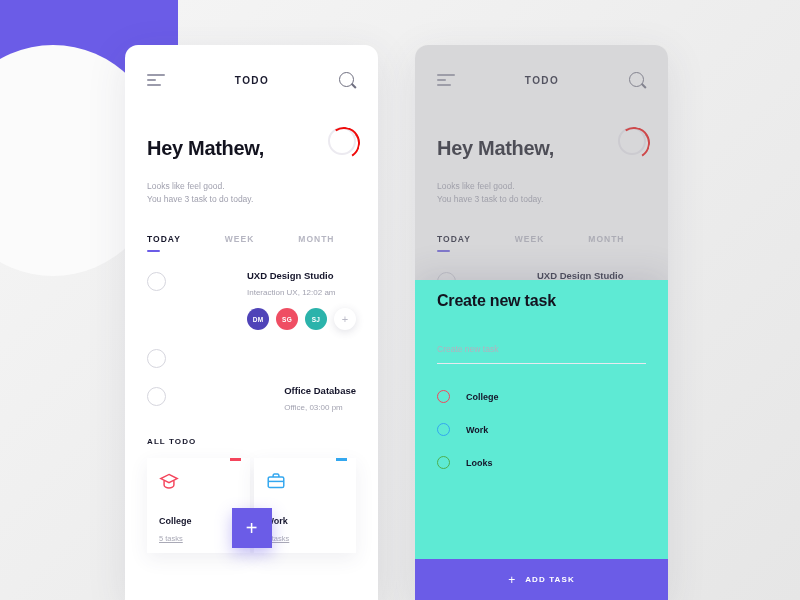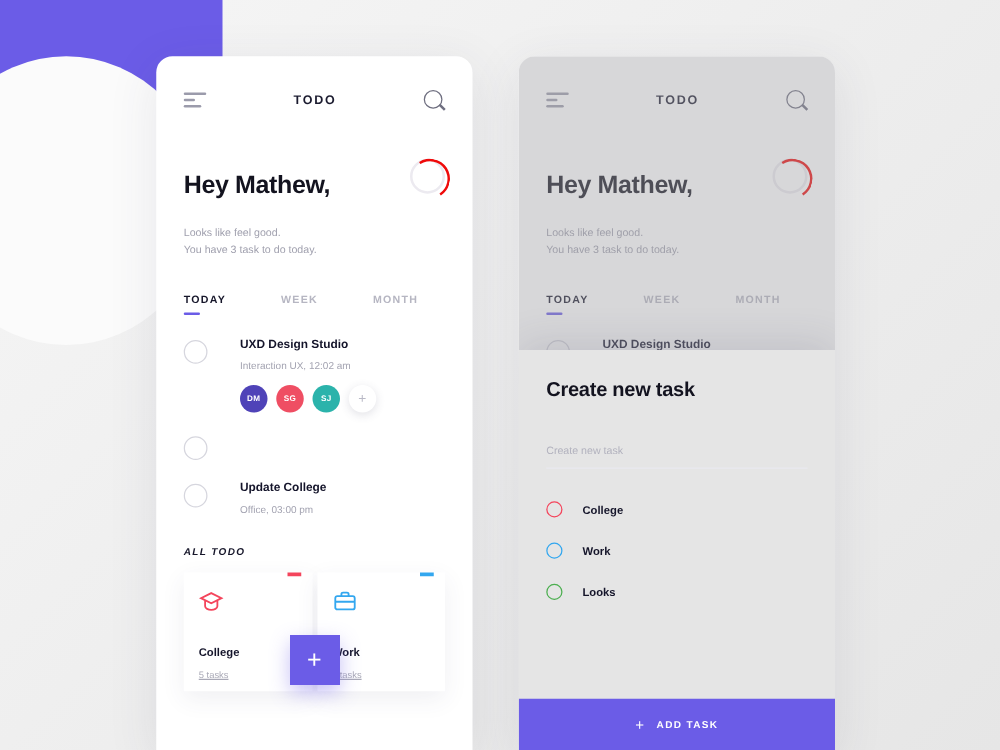--- a/index.html
+++ b/index.html
@@ -50,50 +50,50 @@
 
   
   .tabs{ display:flex; padding:28px 22px 0; gap:44px; }
   .tab{ font-size:8.5px; font-weight:bold; letter-spacing:1px; color:#b6b6c2; cursor:pointer; position:relative; padding-bottom:8px;text-align:right; }
   .tab.active{ color:#16162a; }
   .tab.active::after{ content:""; position:absolute; left:0; bottom:0; width:13px; height:2px;
                       background:#6b5ce7; border-radius:1px; }
 
   
   .tasks{ padding:18px 22px 0; }
-  .task{ display:flex; align-items:flex-start; gap:26px; margin-bottom:17px; }
+  .task{ display:flex; align-items:flex-start; gap:26px; margin-bottom:17px;justify-content:space-between; }
   .check{ width:19px; height:19px; border:1.3px solid #d6d6de; border-radius:50%; flex:none; margin-top:2px; cursor:pointer; }
   .t-title{ font-size:9.5px; font-weight:bold; color:#14142a; }
   .t-sub{ font-size:8px; color:#a3a3b1; margin-top:7px; }
   .avatars{ display:flex; gap:7px; margin-top:11px; }
   .av{ width:22px; height:22px; border-radius:50%; color:#fff; font-size:6.5px; font-weight:bold;
        display:flex; align-items:center; justify-content:center; letter-spacing:.3px; }
   .av.plus{ background:#fff; color:#b9b9c6; font-size:11px; font-weight:normal;
             box-shadow:0 2px 8px rgba(70,70,100,.16); }
 
   
-  .alltodo{ padding:8px 22px 0; font-size:8px; font-weight:bold; letter-spacing:1.1px; color:#16162a;font-style:italic; }
+  .alltodo{ padding:8px 22px 0; font-size:8px; font-weight:bold; letter-spacing:1.1px; color:#16162a; }
   .cards{ display:flex; gap:4px; padding:12px 22px 0; position:relative; }
   .card{ flex:1; background:#fff; height:95px; padding:14px 12px; position:relative;
          box-shadow:0 6px 18px rgba(70,70,100,.08); }
   .card .accent{ position:absolute; right:9px; top:0; width:11px; height:3px; }
   .card .cico{ margin-bottom:22px; }
   .c-title{ font-size:9px; font-weight:bold; color:#14142a; }
   .c-sub{ font-size:7.5px; color:#a9a9b6; margin-top:8px;text-decoration:underline; }
   .fab{ position:absolute; left:50%; transform:translateX(-50%); top:62px; width:40px; height:40px;
         background:#6b5ce7; color:#fff; font-size:20px; font-weight:300; display:flex;
         align-items:center; justify-content:center; cursor:pointer;
         box-shadow:0 6px 16px rgba(107,92,231,.38); }
 
   
   #dim{ position:absolute; inset:0; background:rgba(160,160,165,.42); }
 
   
-  #modal{ position:absolute; left:0; top:235px; width:253px; bottom:0; background:#e5e5e5;
-          box-shadow:0 -6px 30px rgba(60,60,90,.14); padding:24px 22px 0; }
+  #modal{ position:absolute; left:0; top:235px; width:253px; bottom:0; background:#5eead4;
+          box-shadow:0 -6px 30px rgba(60,60,90,.14); padding:12px 22px 0; }
   #modal h2{ font-size:16px; font-weight:bold; color:#13131f; letter-spacing:-.2px; }
   .field{ margin-top:28px; }
   .field input{ width:100%; border:none; border-bottom:1px solid #e9e9ef; outline:none;
                 font-family:inherit; font-size:8.5px; color:#6a6a78; padding-bottom:9px; background:transparent; }
   .field input::placeholder{ color:#b2b2be; }
   .opts{ margin-top:26px; }
   .opt{ display:flex; align-items:center; gap:16px; margin-bottom:20px; cursor:pointer; }
   .radio{ width:13px; height:13px; border-radius:50%; border:1.4px solid #ccc; flex:none; }
   .opt span{ font-size:9px; font-weight:bold; color:#15152a; }
   #addtask{ position:absolute; left:0; right:0; bottom:0; height:41px; background:#6b5ce7;
@@ -151,21 +151,21 @@
       </div>
     </div>
 
     <div class="task">
       <div class="check"></div>
     </div>
 
     <div class="task">
       <div class="check"></div>
       <div>
-        <div class="t-title">Update College</div>
+        <div class="t-title">Office Database</div>
         <div class="t-sub">Office,    03:00 pm</div>
       </div>
     </div>
   </div>
 
   <div class="alltodo">ALL TODO</div>
 
   <div class="cards">
     <div class="card">
       <div class="accent" style="background:#f4455c"></div>

